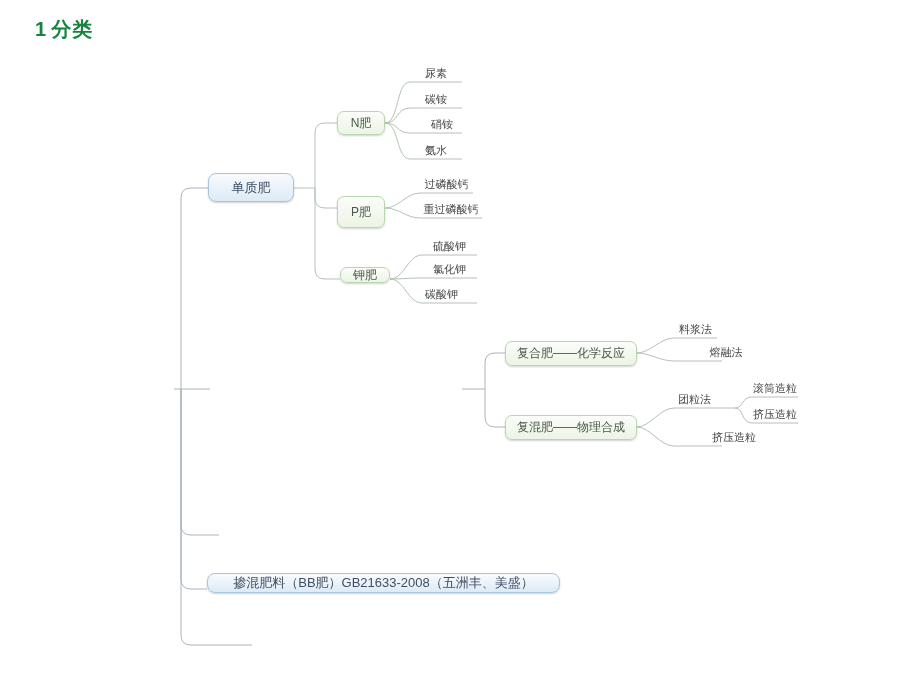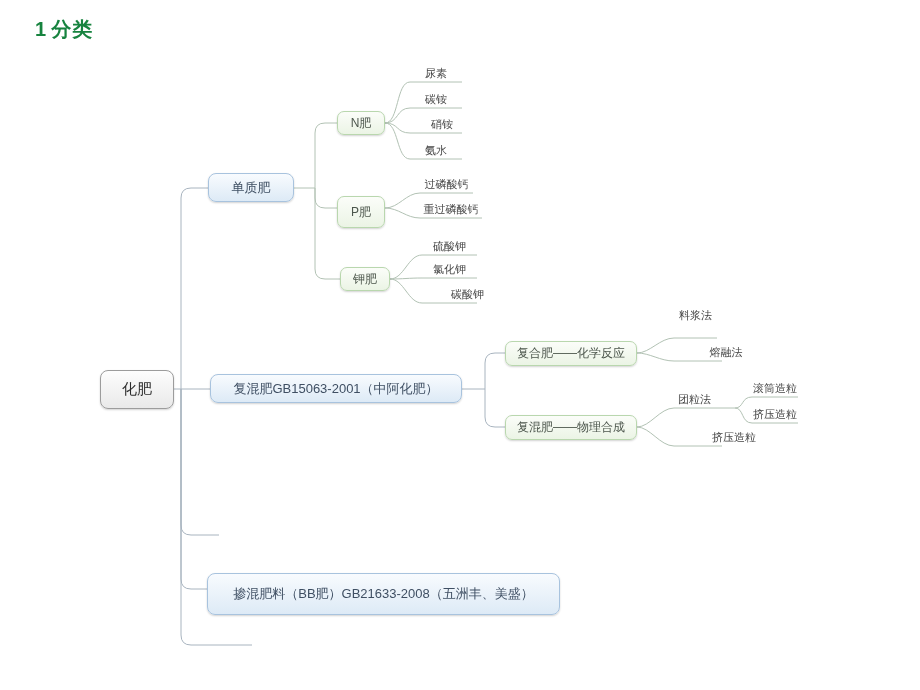--- a/index.html
+++ b/index.html
@@ -72,53 +72,51 @@
       <path d="M390,279 C404,279 408,303 422,303 H477"></path>
       <path d="M637,353 C650,353 660,338 674,338 H717"></path>
       <path d="M637,353 C650,353 660,361 674,361 H722"></path>
       <path d="M637,427 C650,427 660,408 674,408 H735"></path>
       <path d="M637,427 C650,427 660,446 674,446 H722"></path>
       <path d="M735,408 C744,408 741,397 752,397 H798"></path>
       <path d="M735,408 C744,408 741,423 752,423 H798"></path>
     </g>
   </svg>
 
-  <div class="node gray" style="left:100px;top:370px;width:74px;height:39px">化肥</div>
 
   <div class="node blue" style="left:208px;top:173px;width:86px;height:29px">单质肥</div>
 
-  <div class="node blue" style="left:210px;top:374px;width:252px;height:29px">复混肥GB15063-2001（中阿化肥）</div>
 
 
-  <div class="node blue" style="left:207px;top:573px;width:353px;height:42px">掺混肥料（BB肥）GB21633-2008（五洲丰、美盛）</div>
+  <div class="node blue" style="left:207px;top:573px;width:353px;height:20px">掺混肥料（BB肥）GB21633-2008（五洲丰、美盛）</div>
 
 
   <div class="node green" style="left:337px;top:111px;width:48px;height:24px">N肥</div>
 
   <div class="node green" style="left:337px;top:196px;width:48px;height:32px">P肥</div>
 
-  <div class="node green" style="left:340px;top:267px;width:50px;height:24px">钾肥</div>
+  <div class="node green" style="left:340px;top:267px;width:50px;height:16px">钾肥</div>
 
   <div class="node green" style="left:505px;top:341px;width:132px;height:25px">复合肥——化学反应</div>
 
   <div class="node green" style="left:505px;top:415px;width:132px;height:25px">复混肥——物理合成</div>
 
   <div class="leaf" style="left:410px;top:66px;width:52px">尿素</div>
   <div class="leaf" style="left:410px;top:92px;width:52px">碳铵</div>
   <div class="leaf" style="left:416px;top:117px;width:52px">硝铵</div>
   <div class="leaf" style="left:410px;top:143px;width:52px">氨水</div>
 
   <div class="leaf" style="left:420px;top:177px;width:53px">过磷酸钙</div>
   <div class="leaf" style="left:420px;top:202px;width:62px">重过磷酸钙</div>
 
   <div class="leaf" style="left:422px;top:239px;width:55px">硫酸钾</div>
   <div class="leaf" style="left:422px;top:262px;width:55px">氯化钾</div>
-  <div class="leaf" style="left:440px;top:287px;width:55px">碳酸钾</div>
+  <div class="leaf" style="left:414px;top:287px;width:55px">碳酸钾</div>
 
-  <div class="leaf" style="left:674px;top:308px;width:43px">料浆法</div>
+  <div class="leaf" style="left:674px;top:322px;width:43px">料浆法</div>
   <div class="leaf" style="left:702px;top:345px;width:48px">熔融法</div>
 
   <div class="leaf" style="left:672px;top:392px;width:45px">团粒法</div>
   <div class="leaf" style="left:710px;top:430px;width:48px">挤压造粒</div>
 
   <div class="leaf" style="left:752px;top:381px;width:46px">滚筒造粒</div>
   <div class="leaf" style="left:752px;top:407px;width:46px">挤压造粒</div>
 
 </div>
 

